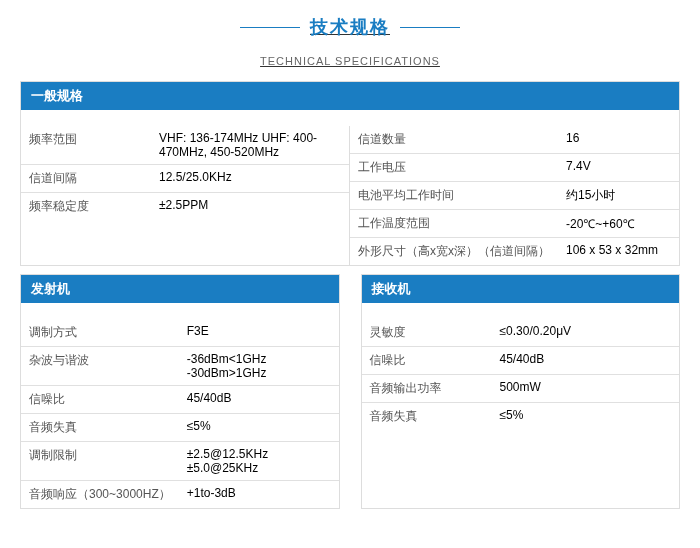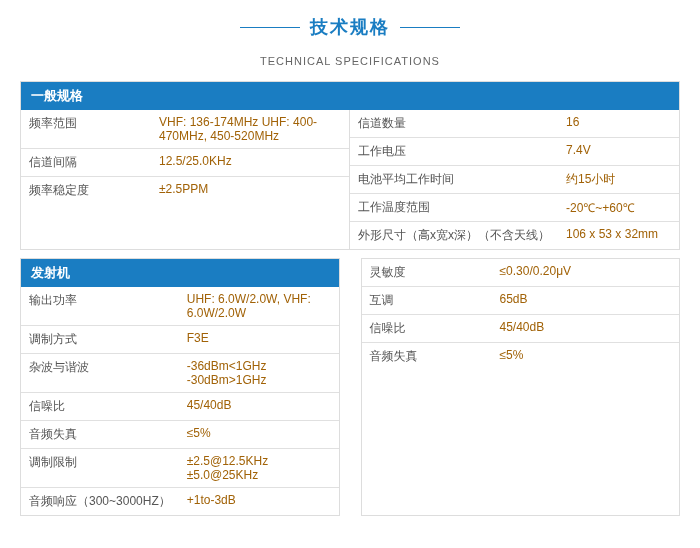--- a/index.html
+++ b/index.html
@@ -13,20 +13,21 @@
 
     .page-wrapper {
       width: 700px;
       padding: 15px 20px 20px;
     }
 
     
     .header {
       text-align: center;
       margin-bottom: 14px;
+      text-decoration: underline;
     }
     .header-cn {
       font-size: 18px;
       font-weight: bold;
       color: #1a7dc2;
       letter-spacing: 2px;
       display: flex;
       align-items: center;
       justify-content: center;
       gap: 10px;
@@ -46,21 +47,21 @@
       letter-spacing: 1px;
     }
 
     
     .section-header {
       background: #1a7dc2;
       color: #fff;
       padding: 5px 10px;
       font-size: 13px;
       font-weight: bold;
-      margin-bottom: 0;
+      margin-bottom: 16px;
     }
 
     
     .spec-table {
       width: 100%;
       border-collapse: collapse;
     }
     .spec-table td {
       padding: 5px 8px;
       border-bottom: 1px solid #e0e0e0;
@@ -69,21 +70,21 @@
     }
     .spec-table tr:last-child td {
       border-bottom: none;
     }
     .label-col {
       width: 130px;
       color: #555;
       white-space: nowrap;
     }
     .value-col {
-      color: #a16207;
+      color: #000000;
     }
 
     
     .general-section {
       border: 1px solid #ddd;
       margin-bottom: 8px;
     }
     .general-body {
       display: flex;
     }
@@ -151,40 +152,36 @@
               </tr>
               <tr>
                 <td class="label-col">电池平均工作时间</td>
                 <td class="value-col">约15小时</td>
               </tr>
               <tr>
                 <td class="label-col">工作温度范围</td>
                 <td class="value-col">-20℃~+60℃</td>
               </tr>
               <tr>
-                <td class="label-col">外形尺寸（高x宽x深）（不含天线）</td>
+                <td class="label-col">外形尺寸（高x宽x深）（信道间隔）</td>
                 <td class="value-col">106 x 53 x 32mm</td>
               </tr>
             </tbody>
         </table>
       </div>
     </div>
   </div>
 
   <div class="bottom-sections">
 
     <div class="bottom-section">
       <div class="section-header">发射机</div>
       <table class="spec-table">
         <tbody id="transmitter-tbody">
             <tr>
-              <td class="label-col">输出功率</td>
-              <td class="value-col">UHF: 6.0W/2.0W, VHF: 6.0W/2.0W</td>
-            </tr>
-            <tr>
               <td class="label-col">调制方式</td>
               <td class="value-col">F3E</td>
             </tr>
             <tr>
               <td class="label-col">杂波与谐波</td>
               <td class="value-col">-36dBm&lt;1GHz<br>-30dBm&gt;1GHz</td>
             </tr>
             <tr>
               <td class="label-col">信噪比</td>
               <td class="value-col">45/40dB</td>
@@ -199,35 +196,36 @@
             </tr>
             <tr>
               <td class="label-col">音频响应（300~3000HZ）</td>
               <td class="value-col">+1to-3dB</td>
             </tr>
           </tbody>
       </table>
     </div>
 
     <div class="bottom-section">
+      <div class="section-header">接收机</div>
       <table class="spec-table">
         <tbody id="receiver-tbody">
             <tr>
               <td class="label-col">灵敏度</td>
               <td class="value-col">≤0.30/0.20μV</td>
             </tr>
             <tr>
-              <td class="label-col">互调</td>
-              <td class="value-col">65dB</td>
-            </tr>
-            <tr>
               <td class="label-col">信噪比</td>
               <td class="value-col">45/40dB</td>
             </tr>
             <tr>
+              <td class="label-col">音频输出功率</td>
+              <td class="value-col">500mW</td>
+            </tr>
+            <tr>
               <td class="label-col">音频失真</td>
               <td class="value-col">≤5%</td>
             </tr>
           </tbody>
       </table>
     </div>
   </div>
 
 </div>
 

